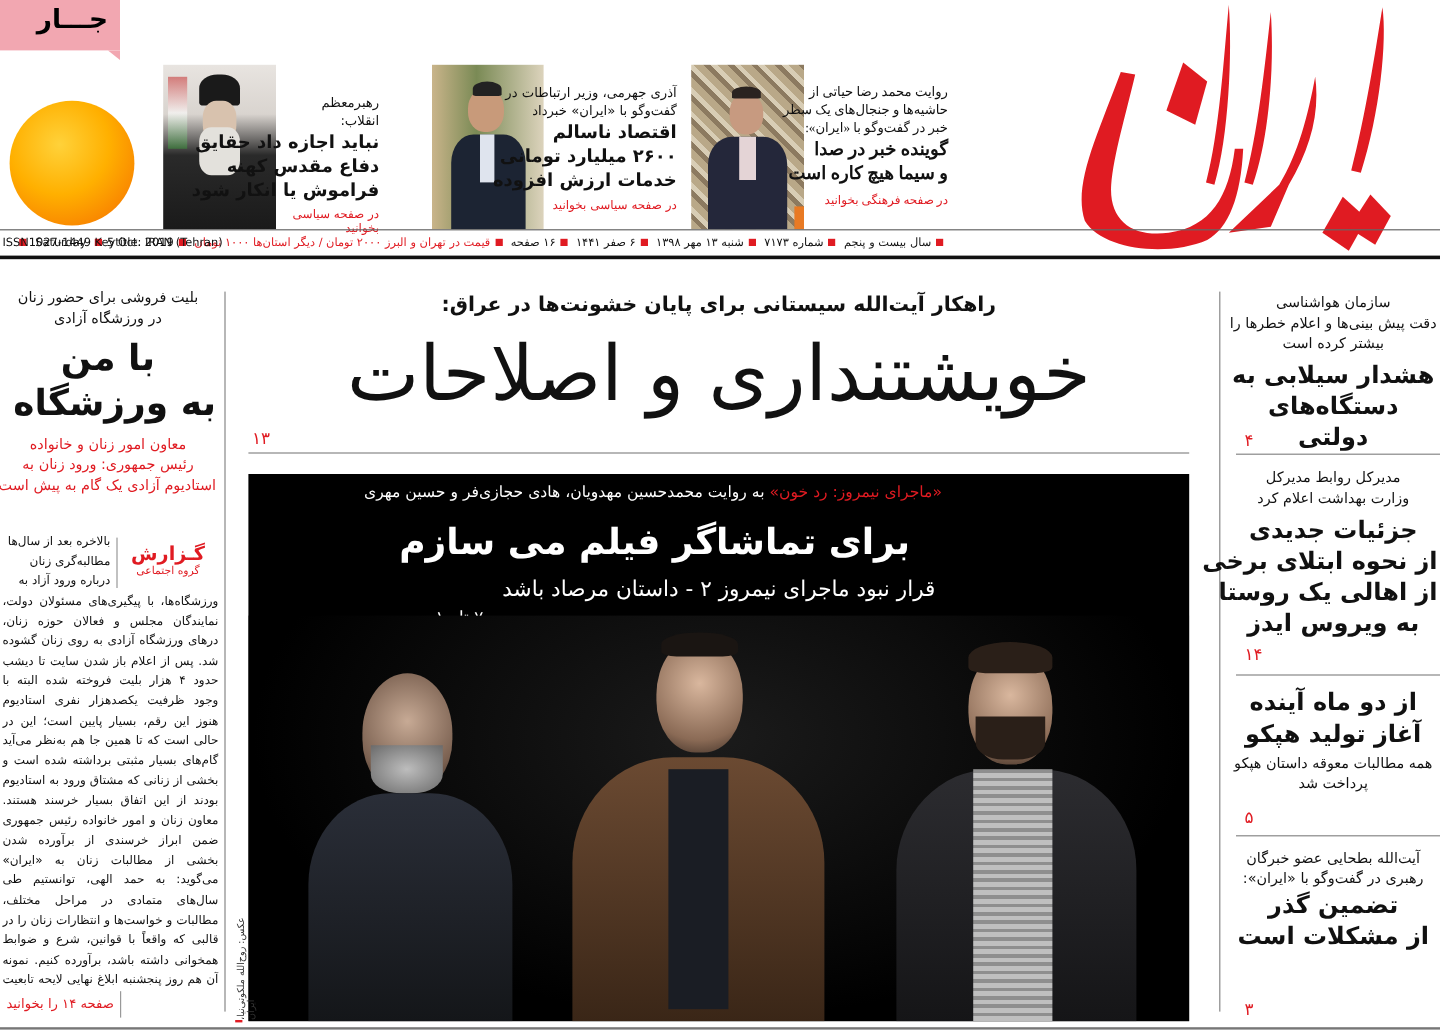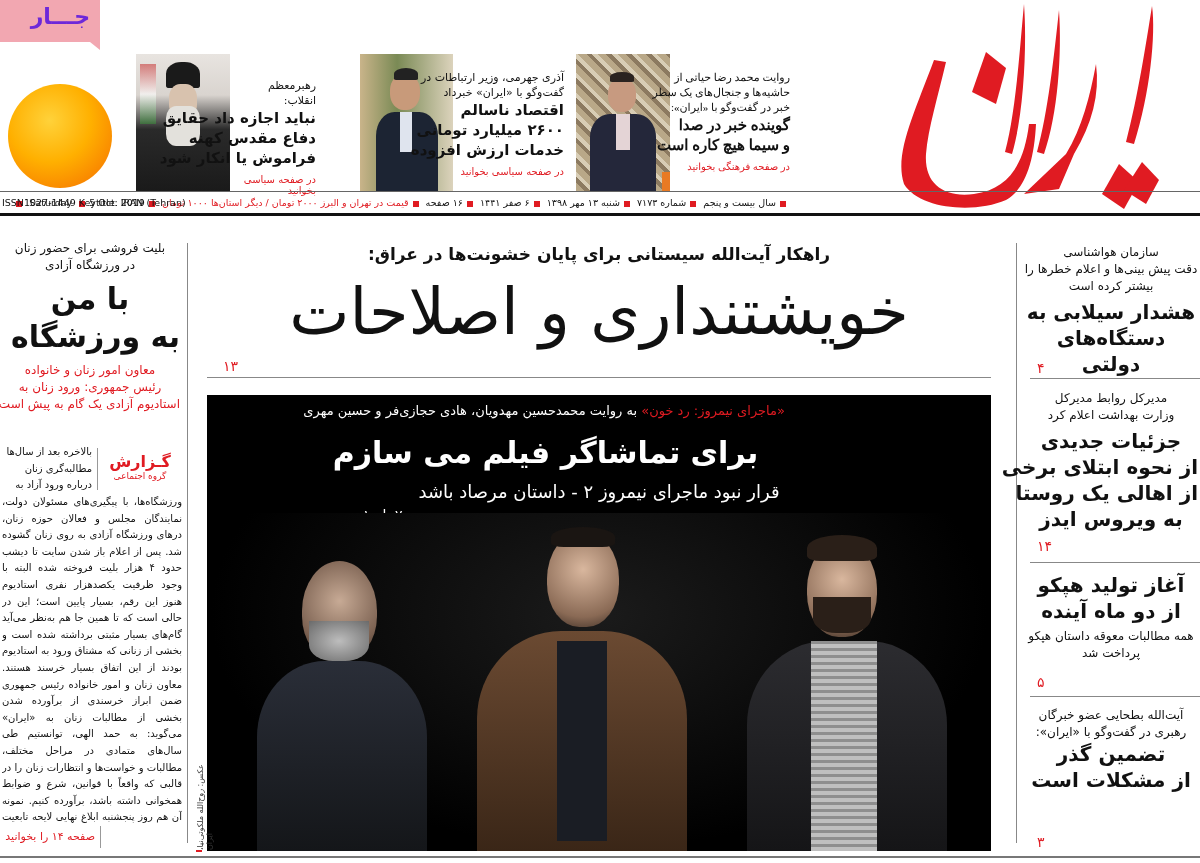--- a/index.html
+++ b/index.html
@@ -5,21 +5,21 @@
   html,body{margin:0;padding:0;}
   body{width:1200px;height:863px;overflow:hidden;background:#fff;font-family:"DejaVu Sans",sans-serif;color:#111;position:relative;}
   .abs{position:absolute;}
   .rtl{direction:rtl;}
   .red{color:#e01b22;}
   .center{text-align:center;}
 
   
   .jar-tag{left:0;top:0;width:100px;height:42px;background:#f2a7b1;border-radius:0 0 0 0;}
   .jar-tag::after{content:"";position:absolute;right:0;bottom:-8px;border-left:10px solid transparent;border-top:8px solid #f2a7b1;}
-  .jar-tag span{position:absolute;right:10px;top:4px;color:#6d28d9;font-weight:bold;font-size:22px;letter-spacing:2px;}
+  .jar-tag span{position:absolute;right:10px;top:4px;color:#000000;font-weight:bold;font-size:22px;letter-spacing:2px;}
   .sun{left:8px;top:84px;width:104px;height:104px;border-radius:50%;background:radial-gradient(circle at 40% 35%,#ffd23a 0%,#ffb000 45%,#f56a00 100%);}
   .logo{right:36px;top:4px;width:330px;height:200px;}
 
   .teaser-photo{background:#333;}
   .teaser-text{font-size:11px;line-height:15px;}
   .teaser-title{font-size:15px;font-weight:bold;line-height:20px;}
   .teaser-link{font-size:10px;color:#e01b22;margin-top:6px;}
 
   .info-rule-top{left:0;top:191px;width:1200px;height:1px;background:#666;}
   .info-bar{left:0;top:193px;width:1200px;height:36px;font-size:9.5px;line-height:20px;}
@@ -159,21 +159,21 @@
   <div>بالاخره بعد از سال‌ها</div>
   <div>مطالبه‌گری زنان</div>
   <div>درباره ورود آزاد به</div>
 </div>
 <div class="abs rtl body-text" style="left:2px;top:494px;width:180px;height:330px;overflow:hidden;">ورزشگاه‌ها، با پیگیری‌های مسئولان دولت، نمایندگان مجلس و فعالان حوزه زنان، درهای ورزشگاه آزادی به روی زنان گشوده شد. پس از اعلام باز شدن سایت تا دیشب حدود ۴ هزار بلیت فروخته شده البته با وجود ظرفیت یکصدهزار نفری استادیوم هنوز این رقم، بسیار پایین است؛ این در حالی است که تا همین جا هم به‌نظر می‌آید گام‌های بسیار مثبتی برداشته شده است و بخشی از زنانی که مشتاق ورود به استادیوم بودند از این اتفاق بسیار خرسند هستند. معاون زنان و امور خانواده رئیس جمهوری ضمن ابراز خرسندی از برآورده شدن بخشی از مطالبات زنان به «ایران» می‌گوید: به حمد الهی، توانستیم طی سال‌های متمادی در مراحل مختلف، مطالبات و خواست‌ها و انتظارات زنان را در قالبی که واقعاً با قوانین، شرع و ضوابط همخوانی داشته باشد، برآورده کنیم. نمونه آن هم روز پنجشنبه ابلاغ نهایی لایحه تابعیت ایرانی برای فرزندان حاصل از ازدواج زنان ایرانی با مردان خارجی بود که به نتیجه رسید.</div>
 <div class="abs" style="left:100px;top:826px;width:1px;height:22px;background:#999;"></div>
 <div class="abs rtl red" style="left:3px;top:830px;width:92px;font-size:11px;text-align:right;">صفحه ۱۴ را بخوانید</div>
 
 <div class="abs rtl center lead-kicker" style="left:207px;top:244px;width:784px;">راهکار آیت‌الله سیستانی برای پایان خشونت‌ها در عراق:</div>
 <div class="abs rtl center lead-title" style="left:207px;top:280px;width:784px;">خویشتنداری و اصلاحات</div>
-<div class="abs page-num" style="left:223px;top:358px;">۱۳</div>
+<div class="abs page-num" style="left:210px;top:358px;">۱۳</div>
 <div class="abs hrule" style="left:207px;top:377px;width:784px;"></div>
 
 <div class="abs feature">
   <div class="abs rtl kicker" style="right:206px;top:8px;white-space:nowrap;">
     <span class="red">«ماجرای نیمروز: رد خون»</span><span> به روایت محمدحسین مهدویان، هادی حجازی‌فر و حسین مهری</span>
   </div>
   <div class="abs rtl center title" style="left:0;width:677px;top:40px;">برای تماشاگر فیلم می سازم</div>
   <div class="abs rtl center sub" style="left:0;width:784px;top:86px;">قرار نبود ماجرای نیمروز ۲ - داستان مرصاد باشد</div>
   <div class="abs" style="left:156px;top:112px;font-size:14px;color:#fff;direction:rtl;">۷ تا ۱۰</div>
 
@@ -221,22 +221,22 @@
   <div class="side-small">وزارت بهداشت اعلام کرد</div>
   <div class="side-title" style="margin-top:4px;">جزئیات جدیدی</div>
   <div class="side-title" style="white-space:nowrap;">از نحوه ابتلای برخی</div>
   <div class="side-title" style="white-space:nowrap;">از اهالی یک روستا</div>
   <div class="side-title">به ویروس ایدز</div>
 </div>
 <div class="abs page-num" style="left:1037px;top:538px;">۱۴</div>
 <div class="abs hrule" style="left:1030px;top:562px;width:170px;"></div>
 
 <div class="abs rtl center" style="left:1024px;top:572px;width:174px;">
+  <div class="side-title">از دو ماه آینده</div>
   <div class="side-title" style="white-space:nowrap;">آغاز تولید هپکو</div>
-  <div class="side-title">از دو ماه آینده</div>
   <div class="side-small" style="margin-top:4px;white-space:nowrap;">همه مطالبات معوقه داستان هپکو</div>
   <div class="side-small">پرداخت شد</div>
 </div>
 <div class="abs page-num" style="left:1037px;top:674px;">۵</div>
 <div class="abs hrule" style="left:1030px;top:696px;width:170px;"></div>
 
 <div class="abs rtl center" style="left:1024px;top:707px;width:174px;">
   <div class="side-small">آیت‌الله بطحایی عضو خبرگان</div>
   <div class="side-small">رهبری در گفت‌وگو با «ایران»:</div>
   <div class="side-title">تضمین گذر</div>

